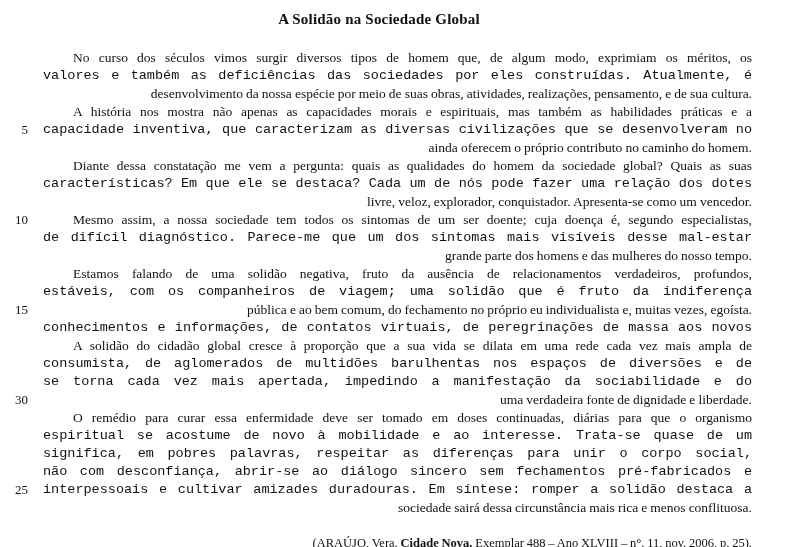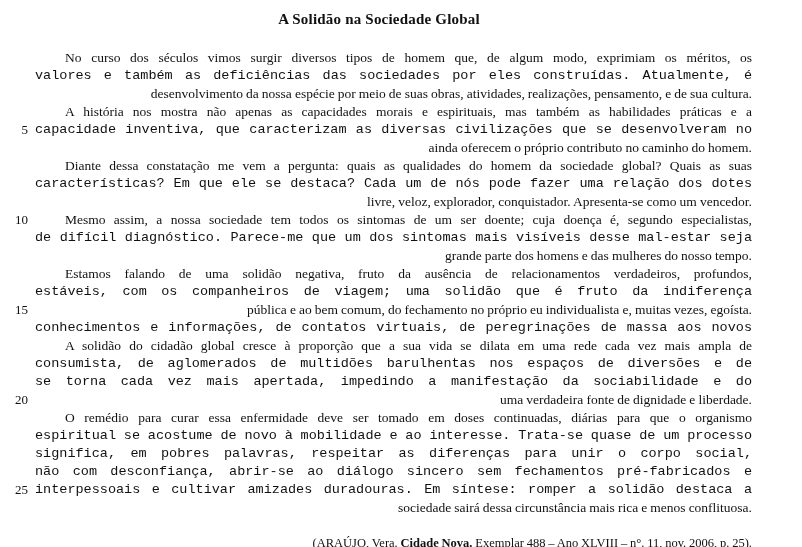--- a/index.html
+++ b/index.html
@@ -30,20 +30,21 @@
   }
   .text-block {
     width: 100%;
   }
   .line {
     display: flex;
     height: 18px;
     line-height: 18px;
     font-size: 13.5px;
     overflow: hidden;
+    gap: 8px;
   }
   .line-num {
     flex: none;
     width: 22px;
     text-align: right;
     font-size: 13px;
   }
   .line-text {
     flex: 1;
     margin-left: 7px;
@@ -172,21 +173,21 @@
         <span class="line-num"></span>
         <span class="line-text mid">consumista, de aglomerados de multidões barulhentas nos espaços de diversões e de entretenimento. A concha do eu</span>
       </div>
 
       <div class="line">
         <span class="line-num"></span>
         <span class="line-text mid">se torna cada vez mais apertada, impedindo a manifestação da sociabilidade e do reconhecimento do outro, que é</span>
       </div>
 
       <div class="line">
-        <span class="line-num">20</span>
+        <span class="line-num">30</span>
         <span class="line-text last">uma verdadeira fonte de dignidade e liberdade.</span>
       </div>
 
       <div class="line">
         <span class="line-num"></span>
         <span class="line-text first">O remédio para curar essa enfermidade deve ser tomado em doses continuadas, diárias para que o organismo</span>
       </div>
 
       <div class="line">
         <span class="line-num"></span>

